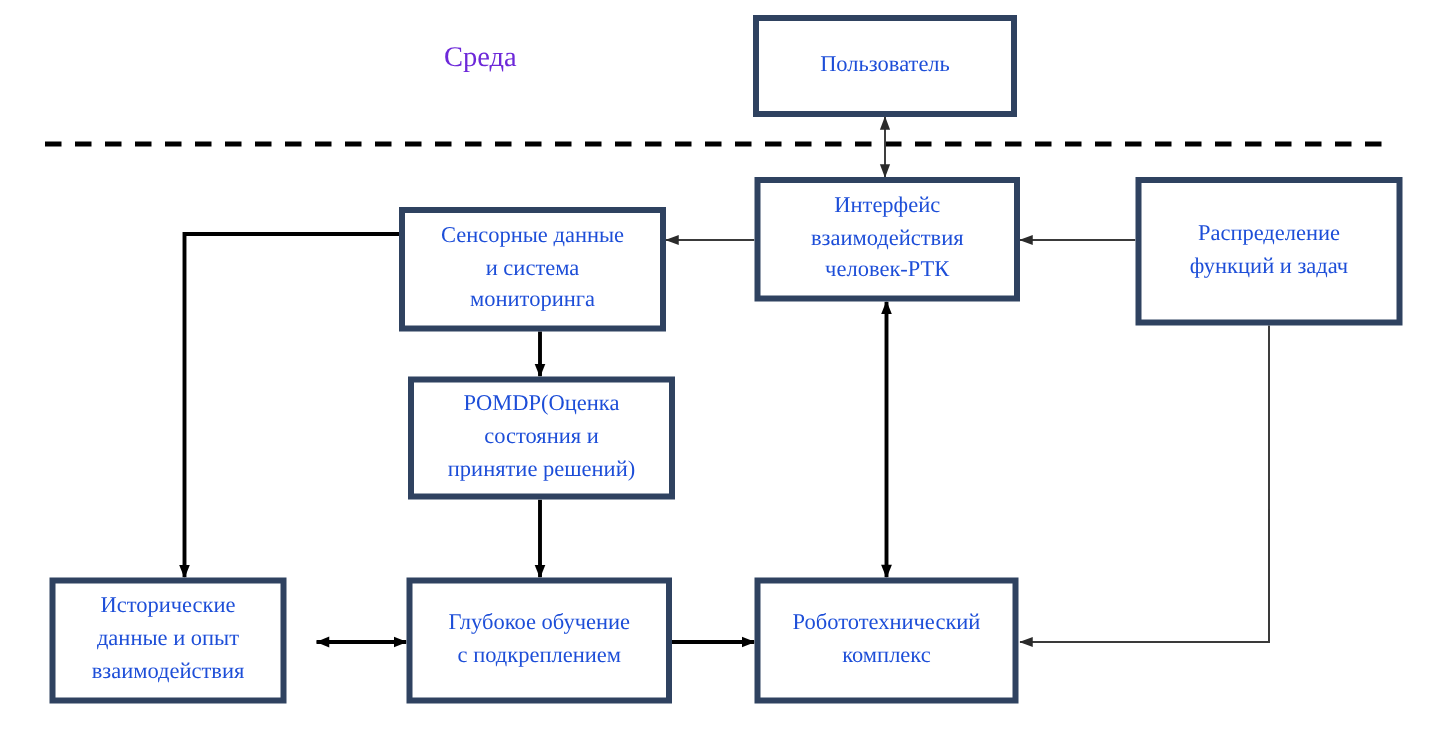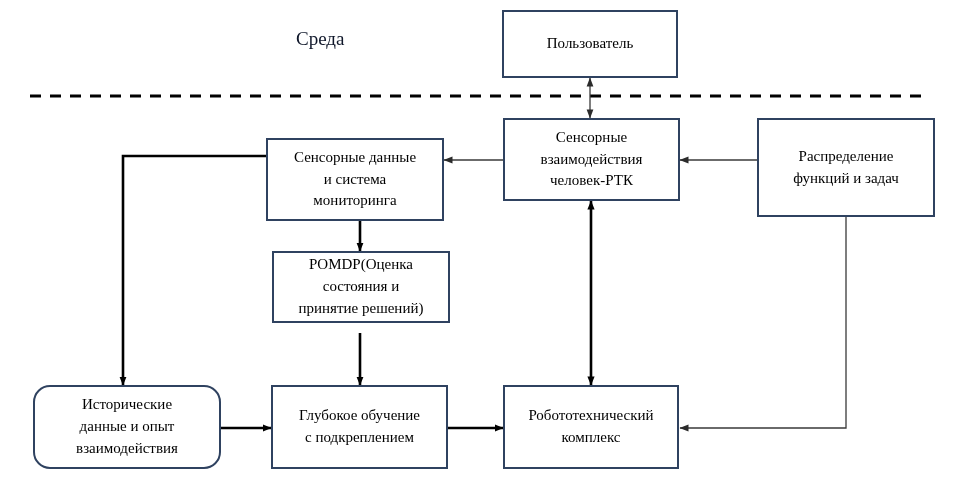--- a/index.html
+++ b/index.html
@@ -22,39 +22,39 @@
     position: absolute;
     left: 0;
     top: 0;
     width: 958px;
     height: 493px;
     pointer-events: none;
   }
   .node {
     position: absolute;
     box-sizing: border-box;
-    border: 2px solid #0f766e;
+    border: 4px solid #0f766e;
     background: #ffffff;
     display: flex;
     align-items: center;
     justify-content: center;
     text-align: center;
-    color: #000000;
+    color: #1d4ed8;
     font-size: 15px;
     line-height: 1.45;
     padding: 2px 4px;
   }
   .node .label {
     display: block;
     width: 100%;
     white-space: pre-line;
   }
   .free-label {
     position: absolute;
-    color: #0f172a;
+    color: #6d28d9;
     font-size: 19px;
     white-space: nowrap;
   }
 </style>
 </head>
 <body>
 
 <div id="canvas">
 
   <svg id="wires" viewBox="0 0 958 493" xmlns="http://www.w3.org/2000/svg">
@@ -94,34 +94,34 @@
   <div id="node-layer">
       <div class="node" style="left: 502px; top: 10px; width: 176px; height: 68px; border-color: rgb(47, 66, 96); background: rgb(255, 255, 255);">
         <span class="label">Пользователь</span>
       </div>
       <div class="node" style="left: 266px; top: 118px; width: 178px; height: 83px; border-color: rgb(47, 66, 96); background: rgb(255, 255, 255); margin-top: 20px;">
         <span class="label">Сенсорные данные
 и система
 мониторинга</span>
       </div>
       <div class="node" style="left: 503px; top: 118px; width: 177px; height: 83px; border-color: rgb(47, 66, 96); background: rgb(255, 255, 255);">
-        <span class="label">Сенсорные
+        <span class="label">Интерфейс
 взаимодействия
 человек-РТК</span>
       </div>
       <div class="node" style="left: 757px; top: 118px; width: 178px; height: 99px; border-color: rgb(47, 66, 96); background: rgb(255, 255, 255);">
         <span class="label">Распределение
 функций и задач</span>
       </div>
-      <div class="node" style="left: 272px; top: 251px; width: 178px; height: 72px; border-color: rgb(47, 66, 96); background: rgb(255, 255, 255);">
+      <div class="node" style="left: 272px; top: 251px; width: 178px; height: 82px; border-color: rgb(47, 66, 96); background: rgb(255, 255, 255);">
         <span class="label">POMDP(Оценка
 состояния и
 принятие решений)</span>
       </div>
-      <div class="node" style="left: 33px; top: 385px; width: 188px; height: 84px; border-color: rgb(47, 66, 96); background: rgb(255, 255, 255); border-radius: 17px;">
+      <div class="node" style="left: 33px; top: 385px; width: 158px; height: 84px; border-color: rgb(47, 66, 96); background: rgb(255, 255, 255);">
         <span class="label">Исторические
 данные и опыт
 взаимодействия</span>
       </div>
       <div class="node" style="left: 271px; top: 385px; width: 177px; height: 84px; border-color: rgb(47, 66, 96); background: rgb(255, 255, 255);">
         <span class="label">Глубокое обучение
 с подкреплением</span>
       </div>
       <div class="node" style="left: 503px; top: 385px; width: 176px; height: 84px; border-color: rgb(47, 66, 96); background: rgb(255, 255, 255);">
         <span class="label">Робототехнический

